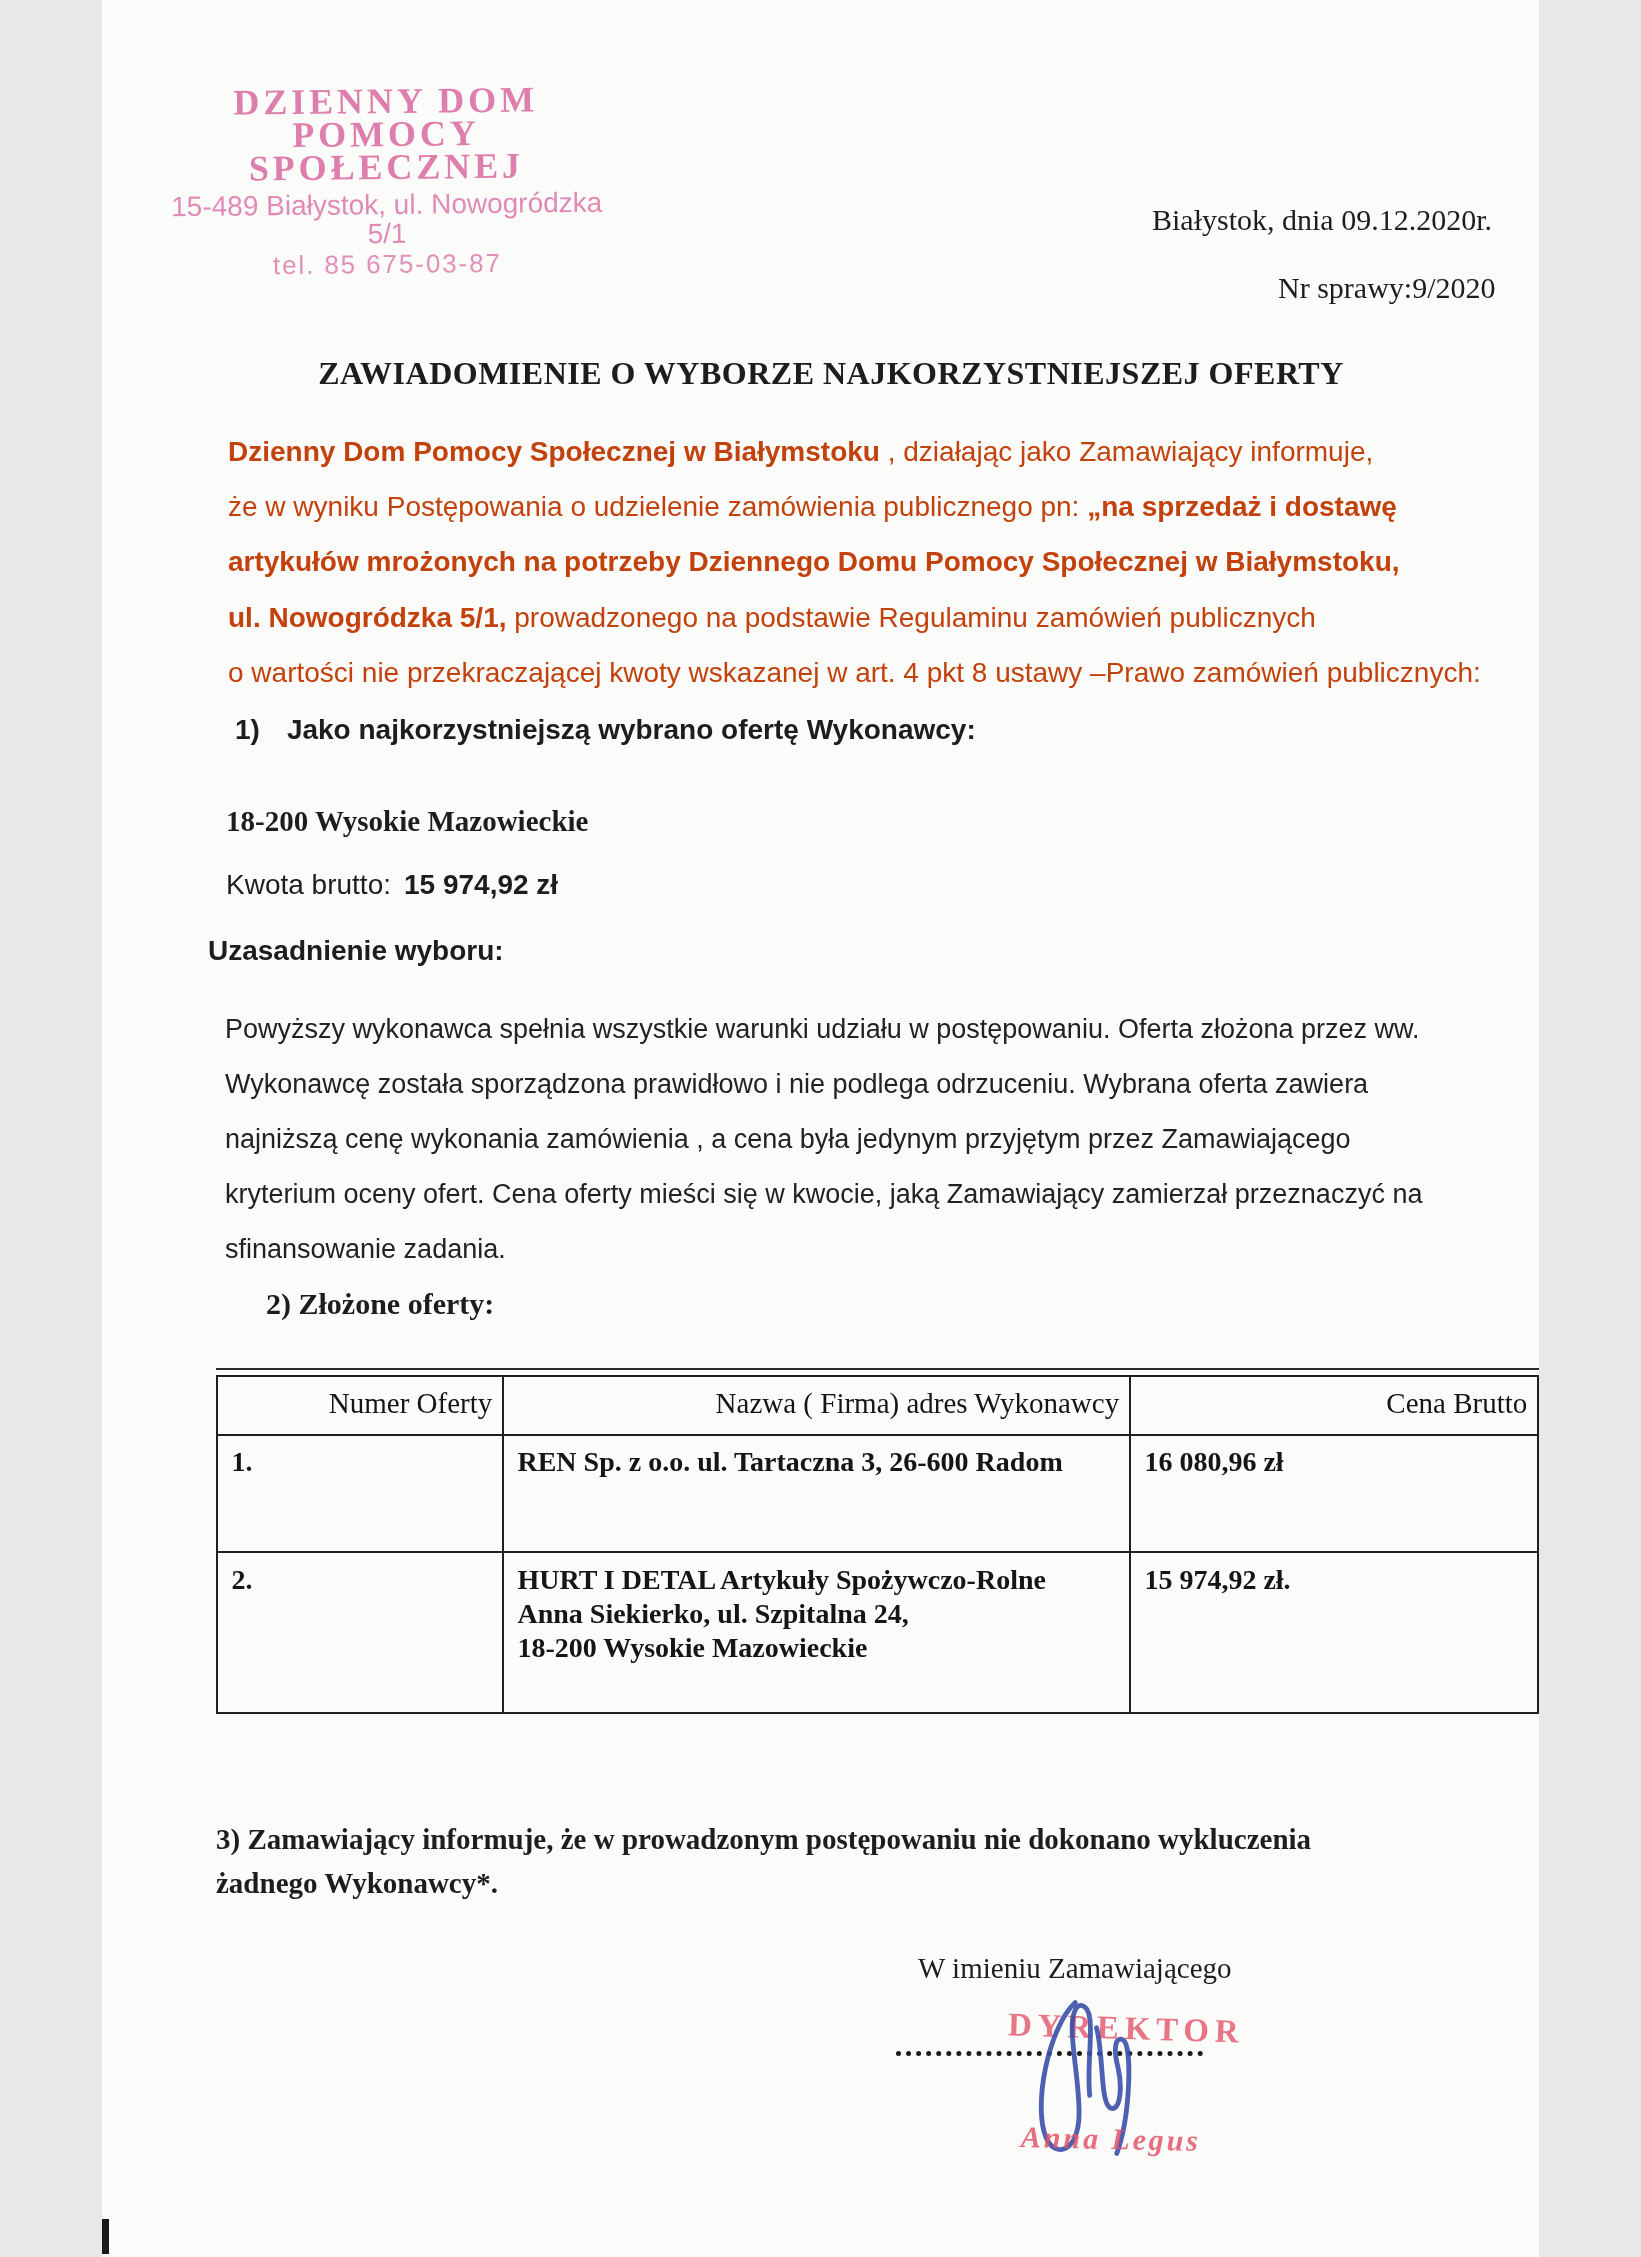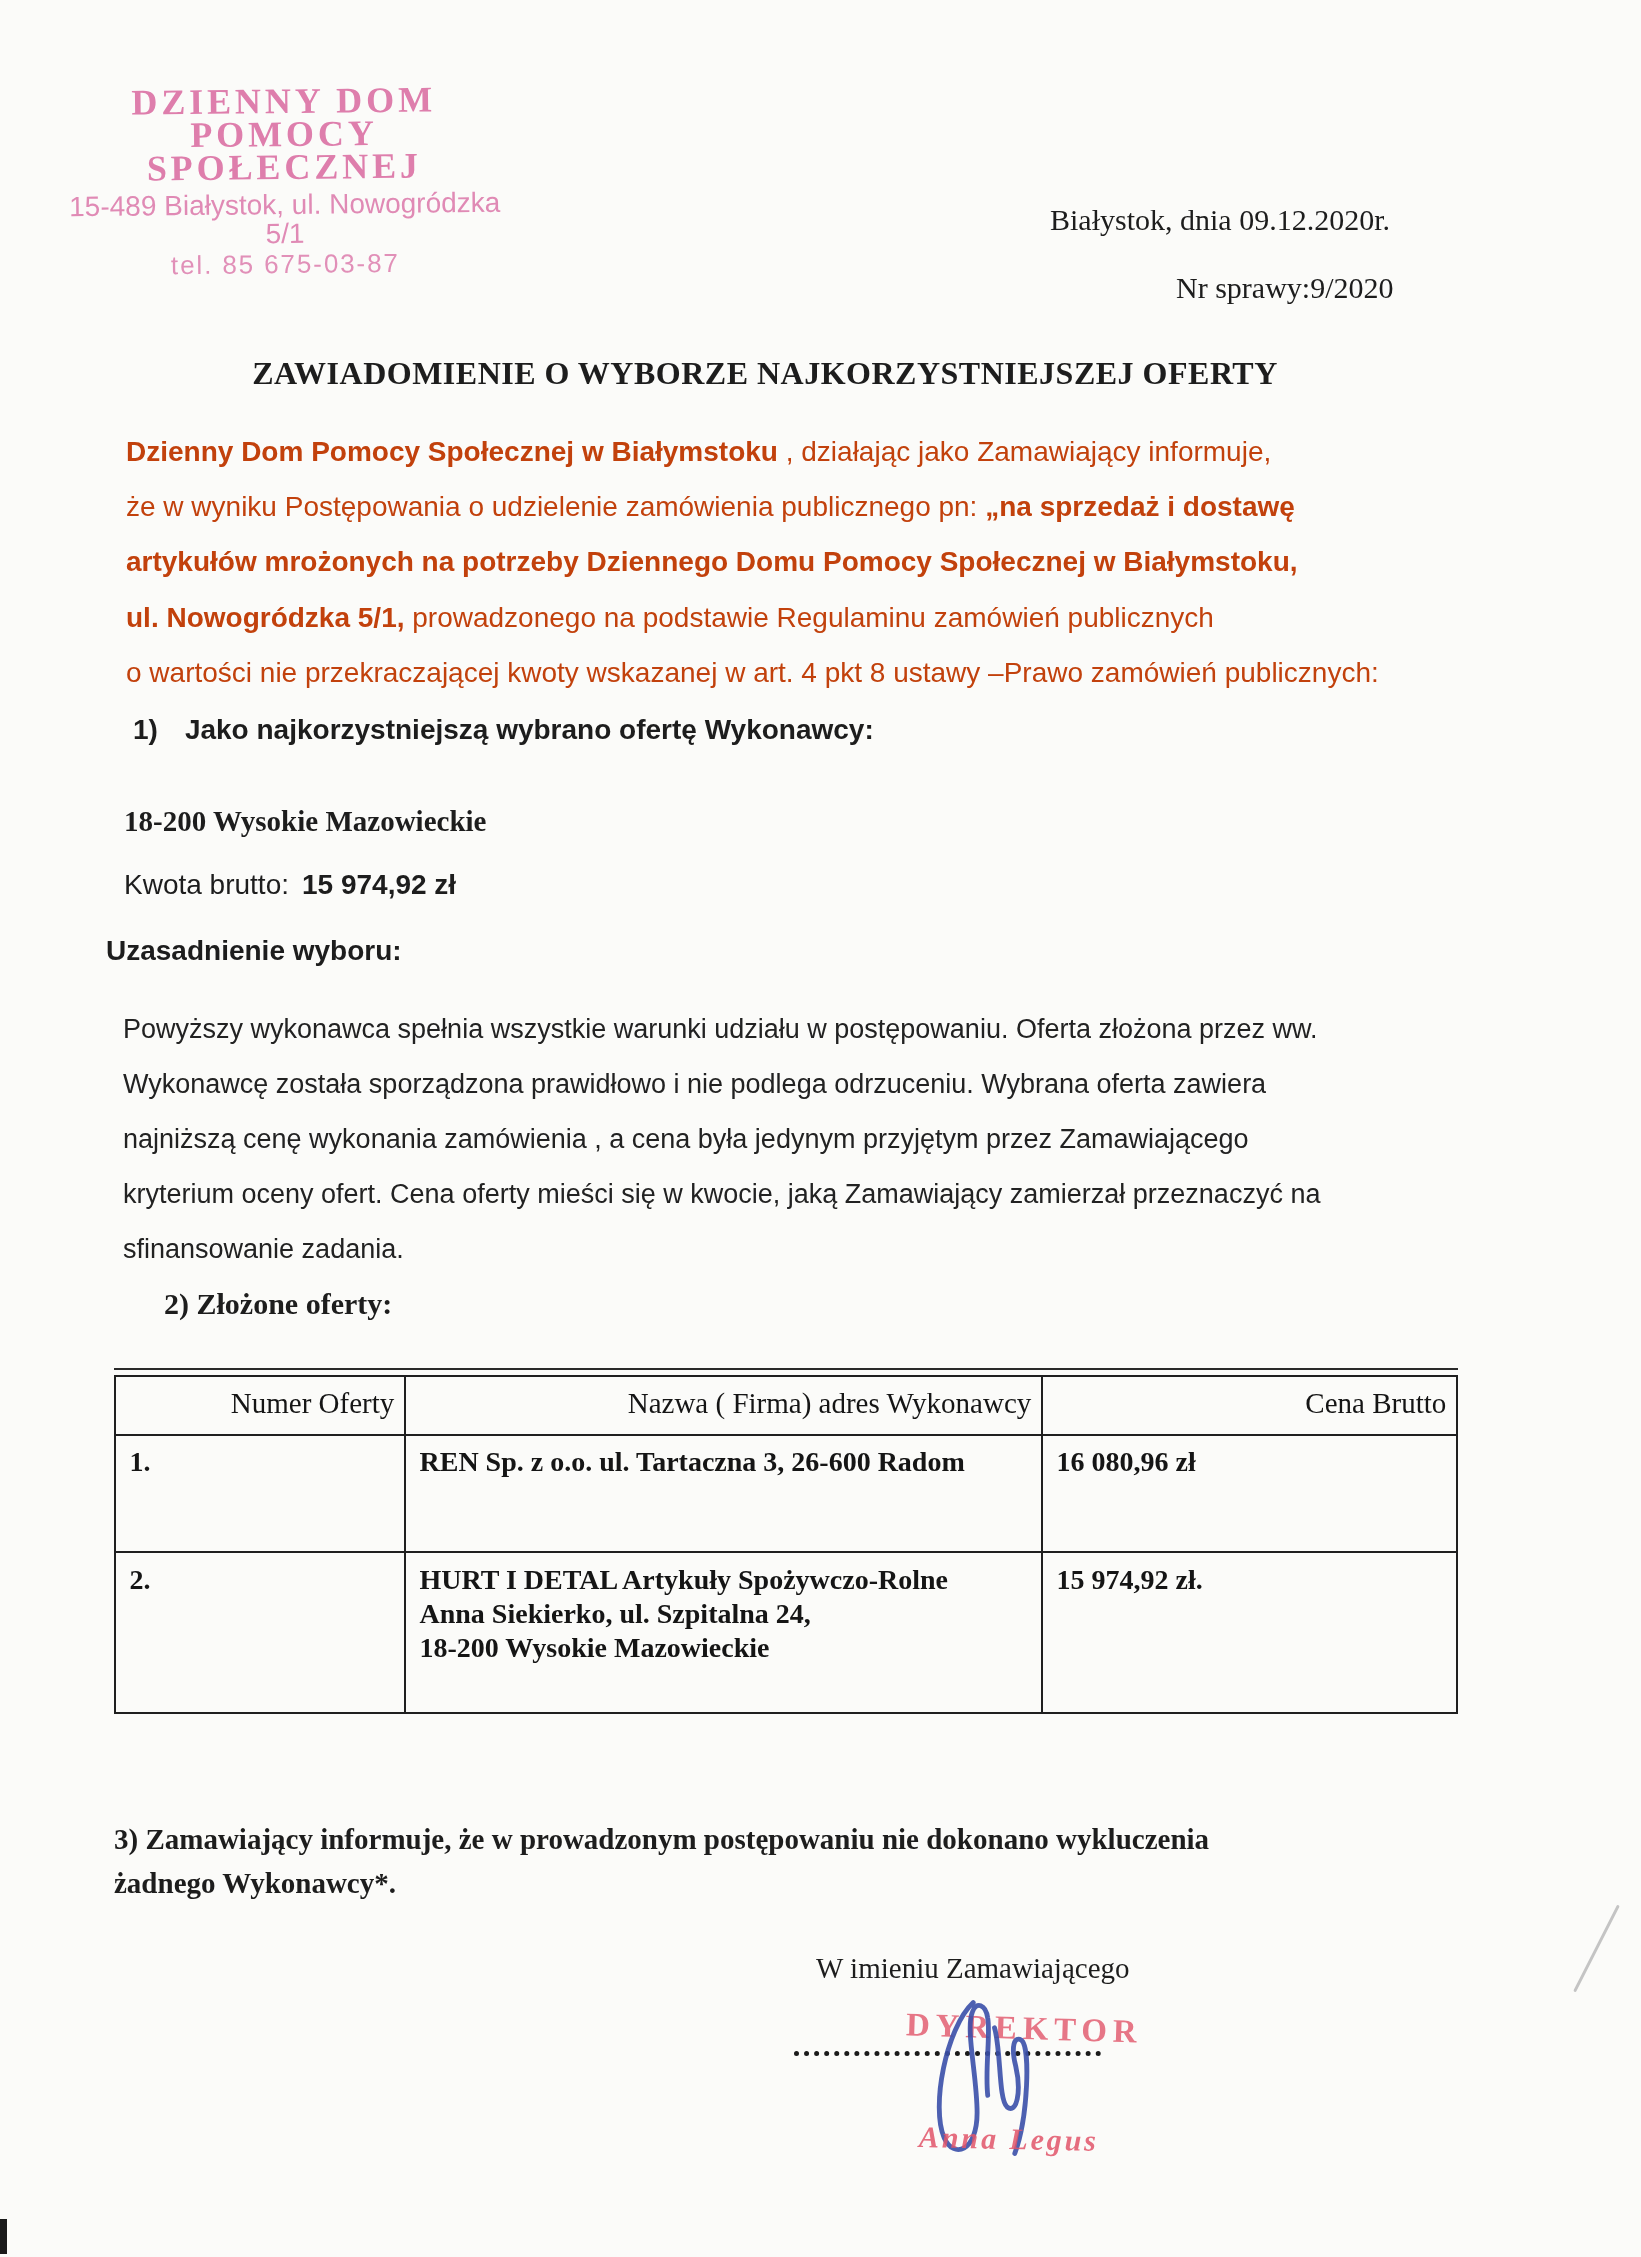--- a/index.html
+++ b/index.html
@@ -1,36 +1,36 @@
 <!DOCTYPE html>
 <html><head>
 <meta charset="utf-8">
 <style>
   html,body{margin:0;padding:0;background:#e8e8e6;}
   .page{
-    position:relative;width:1641px;height:2257px;margin:0 auto;
+    position:relative;width:1437px;height:2257px;margin:0 auto;
     background:#fbfbf9;overflow:hidden;
     font-family:"Liberation Sans",sans-serif;color:#1d1d1d;
   }
   .abs{position:absolute;white-space:nowrap;}
   .serif{font-family:"Liberation Serif",serif;}
   .sans{font-family:"Liberation Sans",sans-serif;}
   .b{font-weight:bold;}
   
   .stamp-top{position:absolute;left:53px;top:85px;width:463px;text-align:center;
     color:#d8639c;transform:rotate(-0.6deg);}
   .stamp-top .nm{font-family:"Liberation Serif",serif;font-weight:bold;letter-spacing:3.9px;
     font-size:36px;line-height:33px;opacity:.82;}
   .stamp-top .ad{font-size:28px;line-height:29px;color:#df85b2;opacity:.95;margin-top:5.8px;}
   .stamp-top .ph{font-size:26px;line-height:28px;color:#df85b2;opacity:.9;margin-top:1.9px;letter-spacing:1.9px;}
   
   .date-line{left:1050px;top:203px;font-size:30px;}
   .case-line{left:1176px;top:271px;font-size:30px;}
   
-  .doc-title{left:0;top:355px;width:1458px;text-align:center;font-size:32px;font-weight:bold;letter-spacing:0.5px;padding-left:36px;}
+  .doc-title{left:0;top:355px;width:1458px;text-align:center;font-size:32px;font-weight:bold;letter-spacing:0.5px;}
   
   .intro-line{left:126px;font-size:28px;color:#c2410c;}
   .p1-head{left:133px;top:714px;font-size:28px;font-weight:bold;}
   .p1-head .no{margin-right:27px;}
   .winner{left:124px;font-size:29px;font-weight:bold;}
   .kwota{left:124px;top:869px;font-size:28px;}
   .kwota .val{font-weight:bold;margin-left:13px;}
   .just-head{left:106px;top:935px;font-size:28px;font-weight:bold;}
   .just-line{left:123px;font-size:27px;color:#222;}
   .p2-head{left:164px;top:1287px;font-size:30px;font-weight:bold;}

